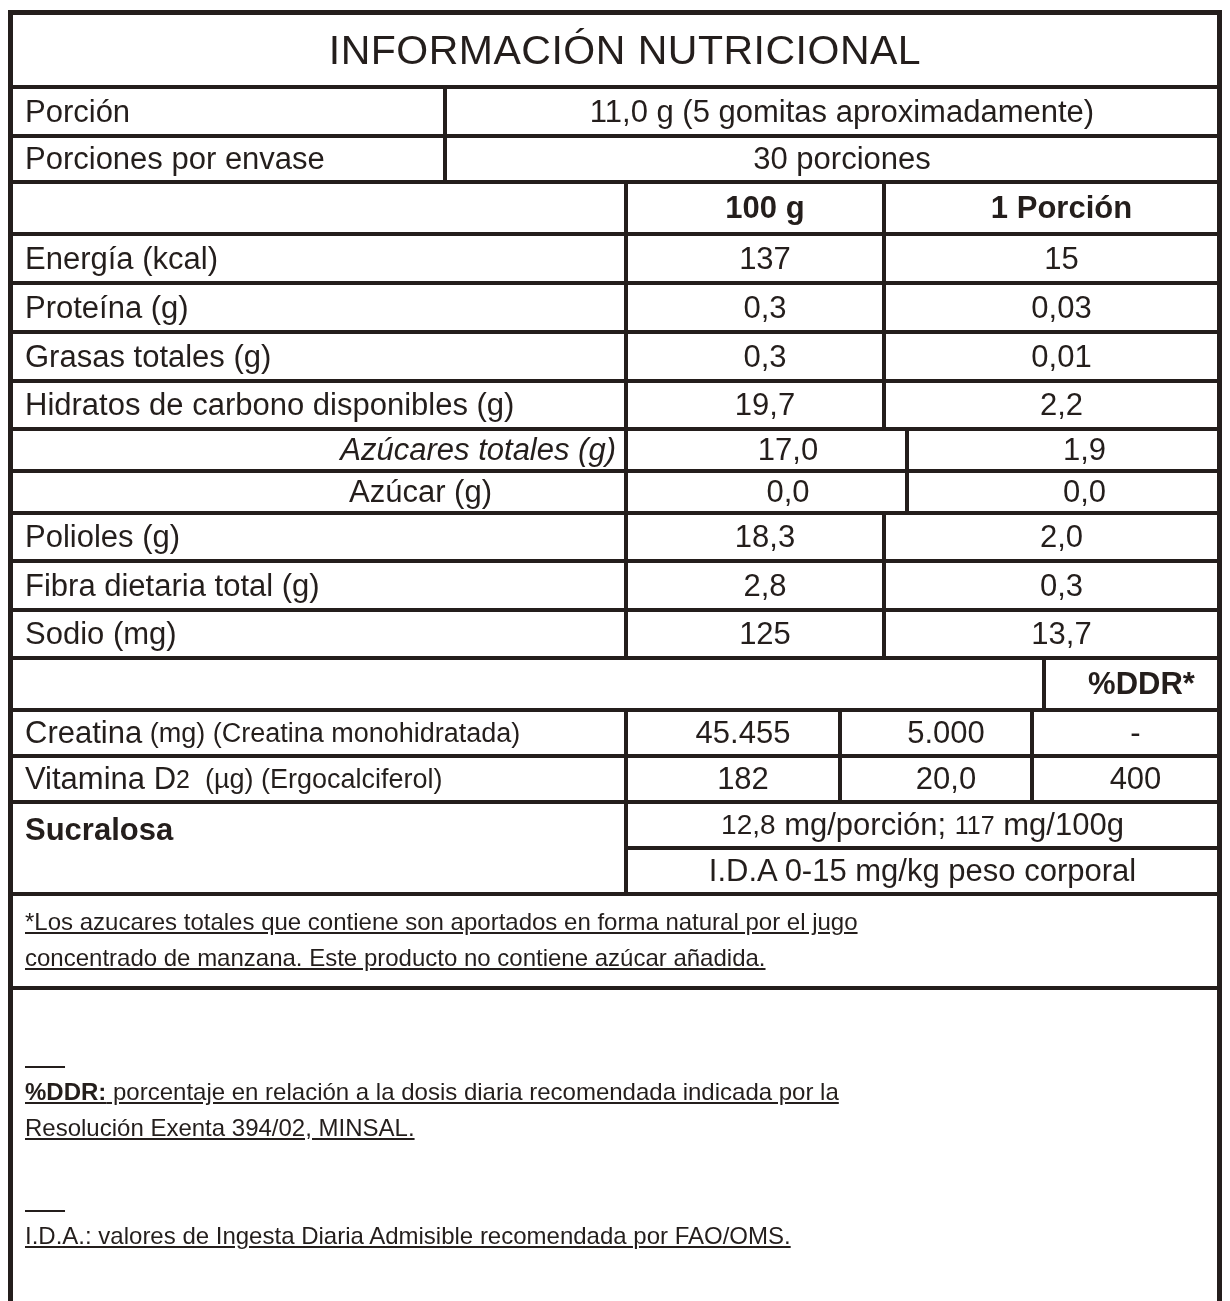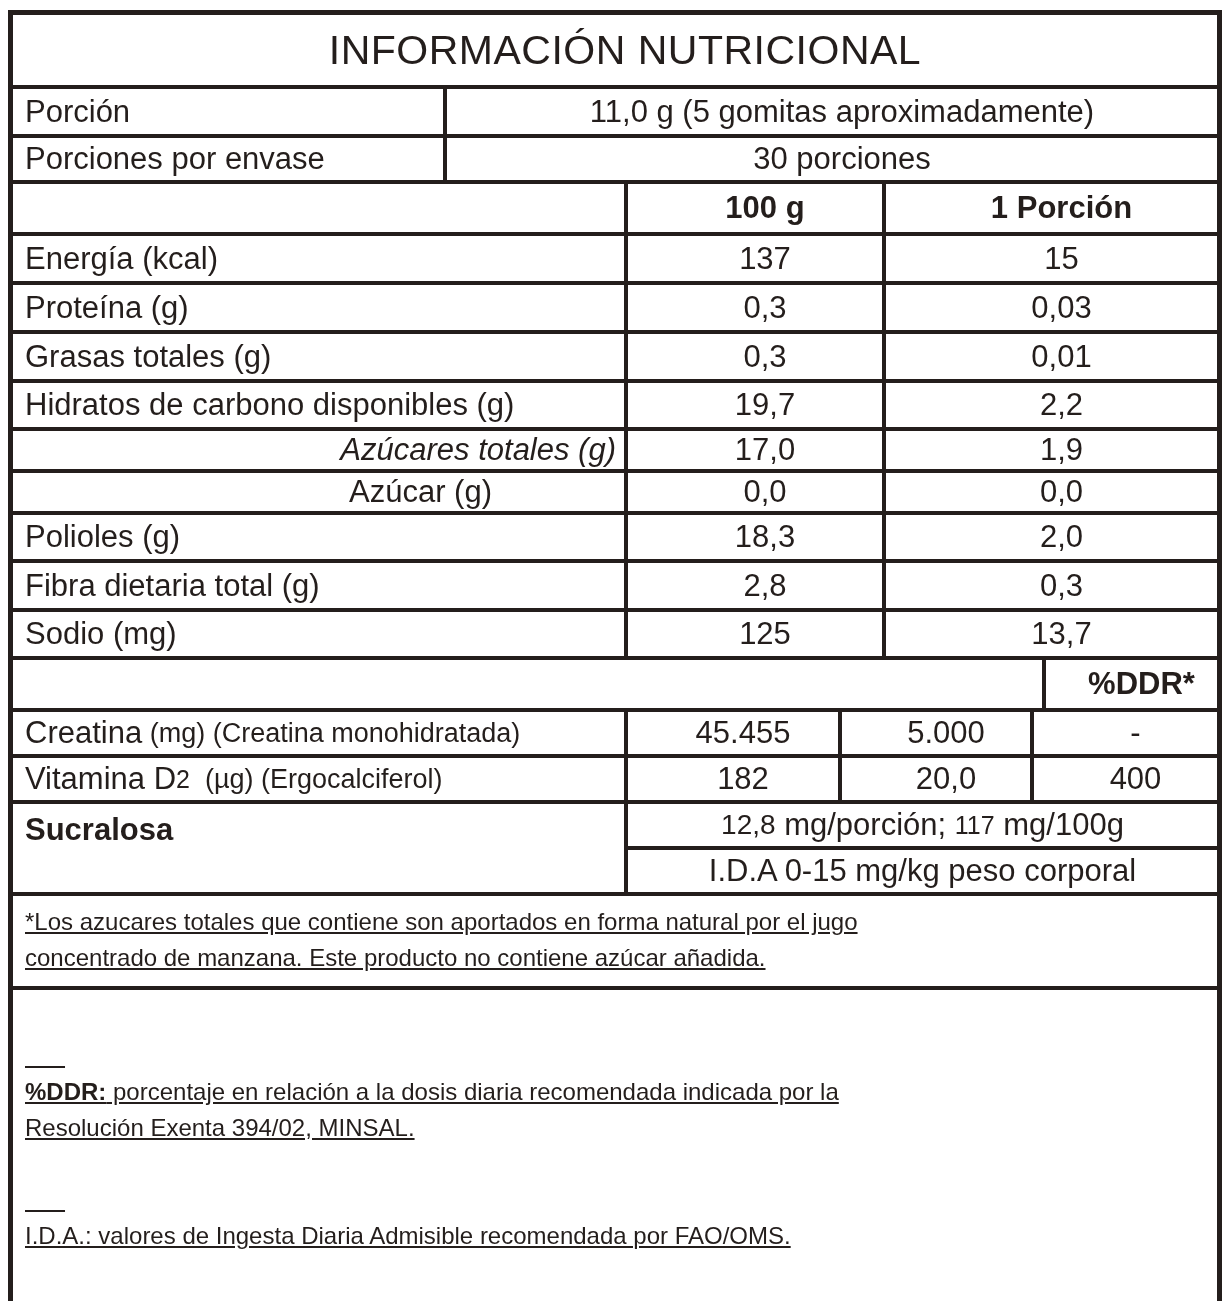--- a/index.html
+++ b/index.html
@@ -16,21 +16,21 @@
   .row { display: flex; align-items: stretch; border-bottom: 4px solid #241e1c; flex: 0 0 auto; }
   .row:last-child { border-bottom: none; }
   .cell { display: flex; align-items: center; box-sizing: border-box; min-width: 0; }
   .bR { border-right: 4px solid #241e1c; }
   .grow { flex: 1 1 auto; }
   .center { justify-content: center; text-align: center; padding-left: 20px; }
   .left { justify-content: flex-start; text-align: left; padding-left: 12px; }
 
   
   .h70 { height: 70px; } .h45 { height: 45px; } .h42 { height: 42px; }
-  .h48 { height: 48px; } .h38 { height: 38px; } .h44 { height: 44px; }
+  .h48 { height: 48px; } .h38 { height: 38px; gap: 23px; } .h44 { height: 44px; }
   .h88 { height: 88px; } .h84 { min-height: 84px; } .h130 { min-height: 130px; }
 
   
   .w-info-label { flex: 0 0 434px; }
   .w-label { flex: 0 0 615px; }
   .w-v1 { flex: 0 0 258px; }
   .w-s1 { flex: 0 0 214px; }
   .w-s2 { flex: 0 0 192px; }
   .w-ddr { flex: 0 0 171px; }
 

